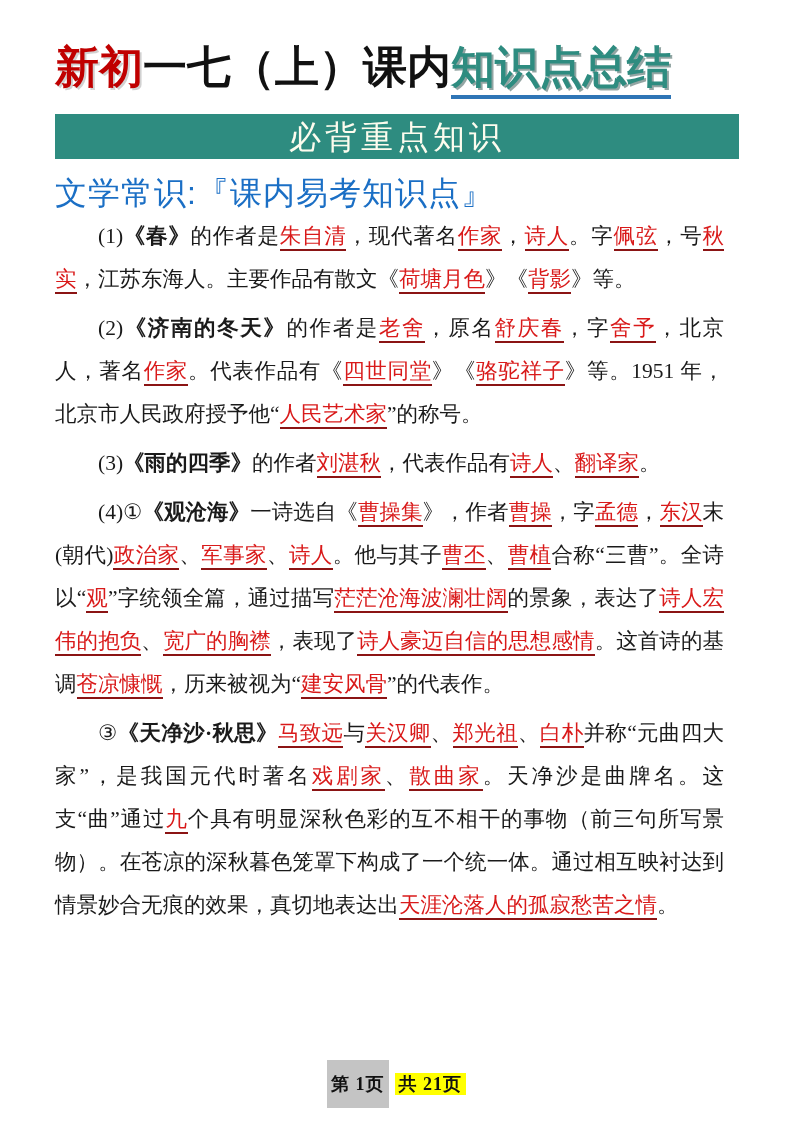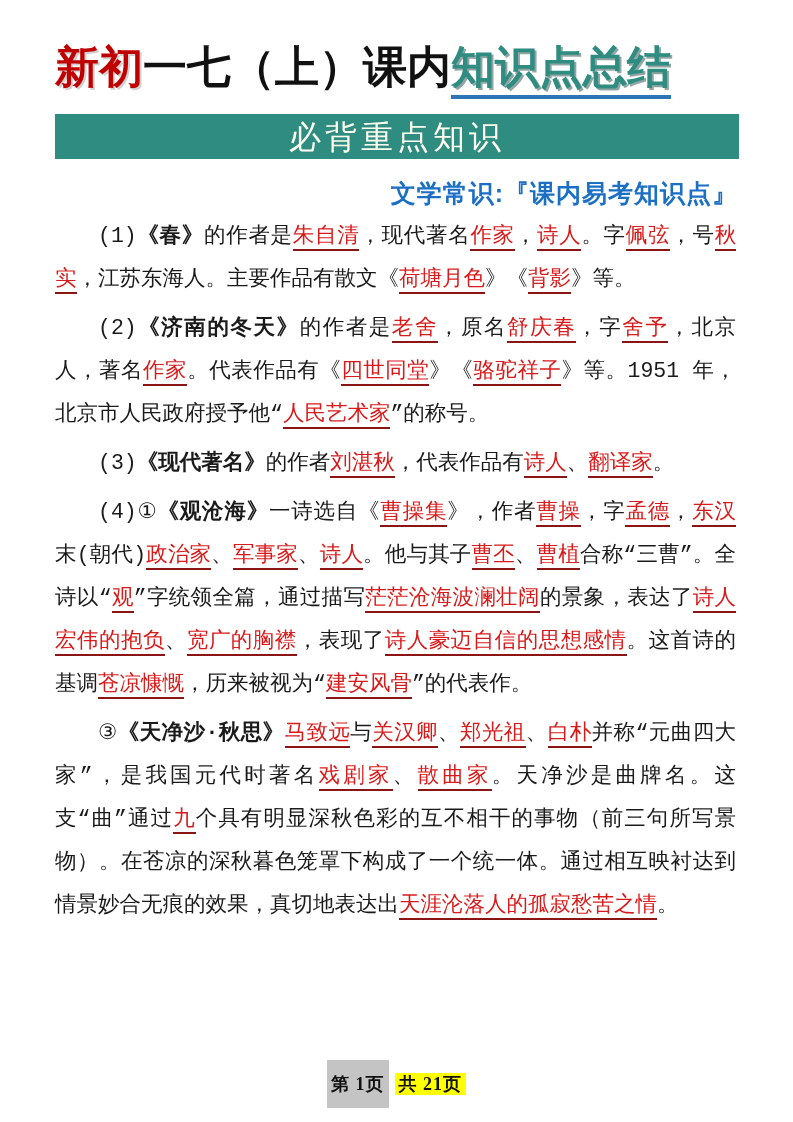--- a/index.html
+++ b/index.html
@@ -46,36 +46,34 @@
     text-align:center;
     font-size:32px;
     line-height:47px;
     letter-spacing:4px;
     font-weight:500;
   }
   .section-heading{
     margin:20px 55px 0 55px;
     color:var(--heading-blue);
     font-family:"Liberation Sans","DejaVu Sans",sans-serif;
-    font-weight:bold;
-    font-size:25px;
+    font-weight:normal;
+    font-size:32px;
     line-height:28px;
     letter-spacing:1px;
-    text-align:right;
   }
   .content{
     margin:8px 57px 0 55px;
     font-size:21.5px;
     text-align:justify;
   }
   .para{
-    margin:0 0 6px 0;
+    margin:0 12px 6px 0;
     line-height:43px;
     text-indent:2em;
-    font-family:Liberation Mono, monospace;
   }
   .run{color:var(--ink);}
   .run-bold{color:var(--ink);font-weight:bold;}
   .run-red{
     color:var(--red);
     border-bottom:2px solid var(--dark-red);
     padding-bottom:1px;
   }
   .footer{
     position:absolute;
@@ -99,21 +97,21 @@
     <span class="title-red">新初</span><span class="title-black">一七（上）课内</span><span class="title-teal">知识点总结</span>
   </div>
 
   <div class="banner">必背重点知识</div>
 
   <div class="section-heading">文学常识:『课内易考知识点』</div>
 
   <div class="content">
       <p class="para"><span class="run">(1)</span><span class="run-bold">《春》</span><span class="run">的作者是</span><span class="run-red">朱自清</span><span class="run">，现代著名</span><span class="run-red">作家</span><span class="run">，</span><span class="run-red">诗人</span><span class="run">。字</span><span class="run-red">佩弦</span><span class="run">，号</span><span class="run-red">秋实</span><span class="run">，江苏东海人。主要作品有散文《</span><span class="run-red">荷塘月色</span><span class="run">》《</span><span class="run-red">背影</span><span class="run">》等。</span></p>
       <p class="para"><span class="run">(2)</span><span class="run-bold">《济南的冬天》</span><span class="run">的作者是</span><span class="run-red">老舍</span><span class="run">，原名</span><span class="run-red">舒庆春</span><span class="run">，字</span><span class="run-red">舍予</span><span class="run">，北京人，著名</span><span class="run-red">作家</span><span class="run">。代表作品有《</span><span class="run-red">四世同堂</span><span class="run">》《</span><span class="run-red">骆驼祥子</span><span class="run">》等。1951 年，北京市人民政府授予他“</span><span class="run-red">人民艺术家</span><span class="run">”的称号。</span></p>
-      <p class="para"><span class="run">(3)</span><span class="run-bold">《现代著名》</span><span class="run">的作者</span><span class="run-red">刘湛秋</span><span class="run">，代表作品有</span><span class="run-red">诗人</span><span class="run">、</span><span class="run-red">翻译家</span><span class="run">。</span></p>
+      <p class="para"><span class="run">(3)</span><span class="run-bold">《雨的四季》</span><span class="run">的作者</span><span class="run-red">刘湛秋</span><span class="run">，代表作品有</span><span class="run-red">诗人</span><span class="run">、</span><span class="run-red">翻译家</span><span class="run">。</span></p>
       <p class="para"><span class="run">(4)①</span><span class="run-bold">《观沧海》</span><span class="run">一诗选自《</span><span class="run-red">曹操集</span><span class="run">》，作者</span><span class="run-red">曹操</span><span class="run">，字</span><span class="run-red">孟德</span><span class="run">，</span><span class="run-red">东汉</span><span class="run">末(朝代)</span><span class="run-red">政治家</span><span class="run">、</span><span class="run-red">军事家</span><span class="run">、</span><span class="run-red">诗人</span><span class="run">。他与其子</span><span class="run-red">曹丕</span><span class="run">、</span><span class="run-red">曹植</span><span class="run">合称“三曹”。全诗以“</span><span class="run-red">观</span><span class="run">”字统领全篇，通过描写</span><span class="run-red">茫茫沧海波澜壮阔</span><span class="run">的景象，表达了</span><span class="run-red">诗人宏伟的抱负</span><span class="run">、</span><span class="run-red">宽广的胸襟</span><span class="run">，表现了</span><span class="run-red">诗人豪迈自信的思想感情</span><span class="run">。这首诗的基调</span><span class="run-red">苍凉慷慨</span><span class="run">，历来被视为“</span><span class="run-red">建安风骨</span><span class="run">”的代表作。</span></p>
       <p class="para"><span class="run">③</span><span class="run-bold">《天净沙·秋思》</span><span class="run-red">马致远</span><span class="run">与</span><span class="run-red">关汉卿</span><span class="run">、</span><span class="run-red">郑光祖</span><span class="run">、</span><span class="run-red">白朴</span><span class="run">并称“元曲四大家”，是我国元代时著名</span><span class="run-red">戏剧家</span><span class="run">、</span><span class="run-red">散曲家</span><span class="run">。天净沙是曲牌名。这支“曲”通过</span><span class="run-red">九</span><span class="run">个具有明显深秋色彩的互不相干的事物（前三句所写景物）。在苍凉的深秋暮色笼罩下构成了一个统一体。通过相互映衬达到情景妙合无痕的效果，真切地表达出</span><span class="run-red">天涯沦落人的孤寂愁苦之情</span><span class="run">。</span></p>
     </div>
 
   <div class="footer">
     <span class="page-no">第 1页</span><span class="page-total">共 21页</span>
   </div>
 
 </div>
 

